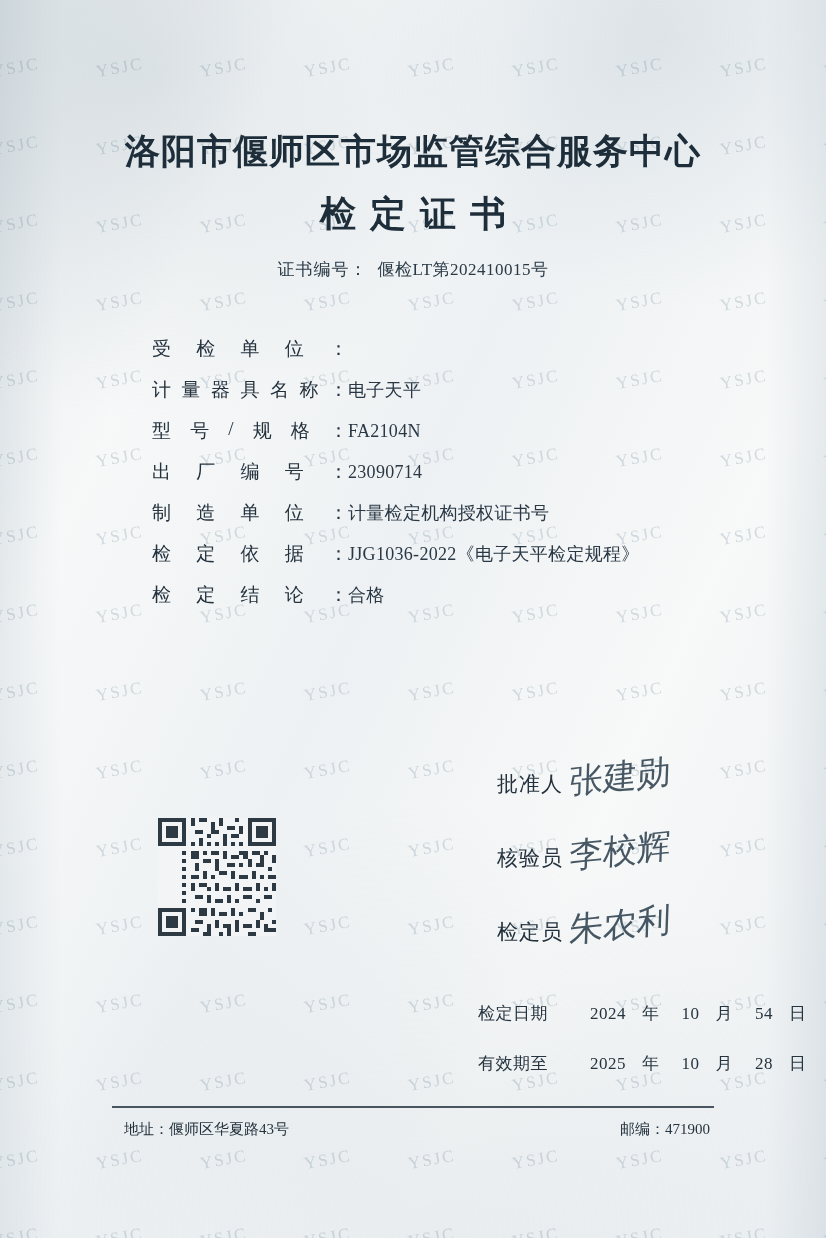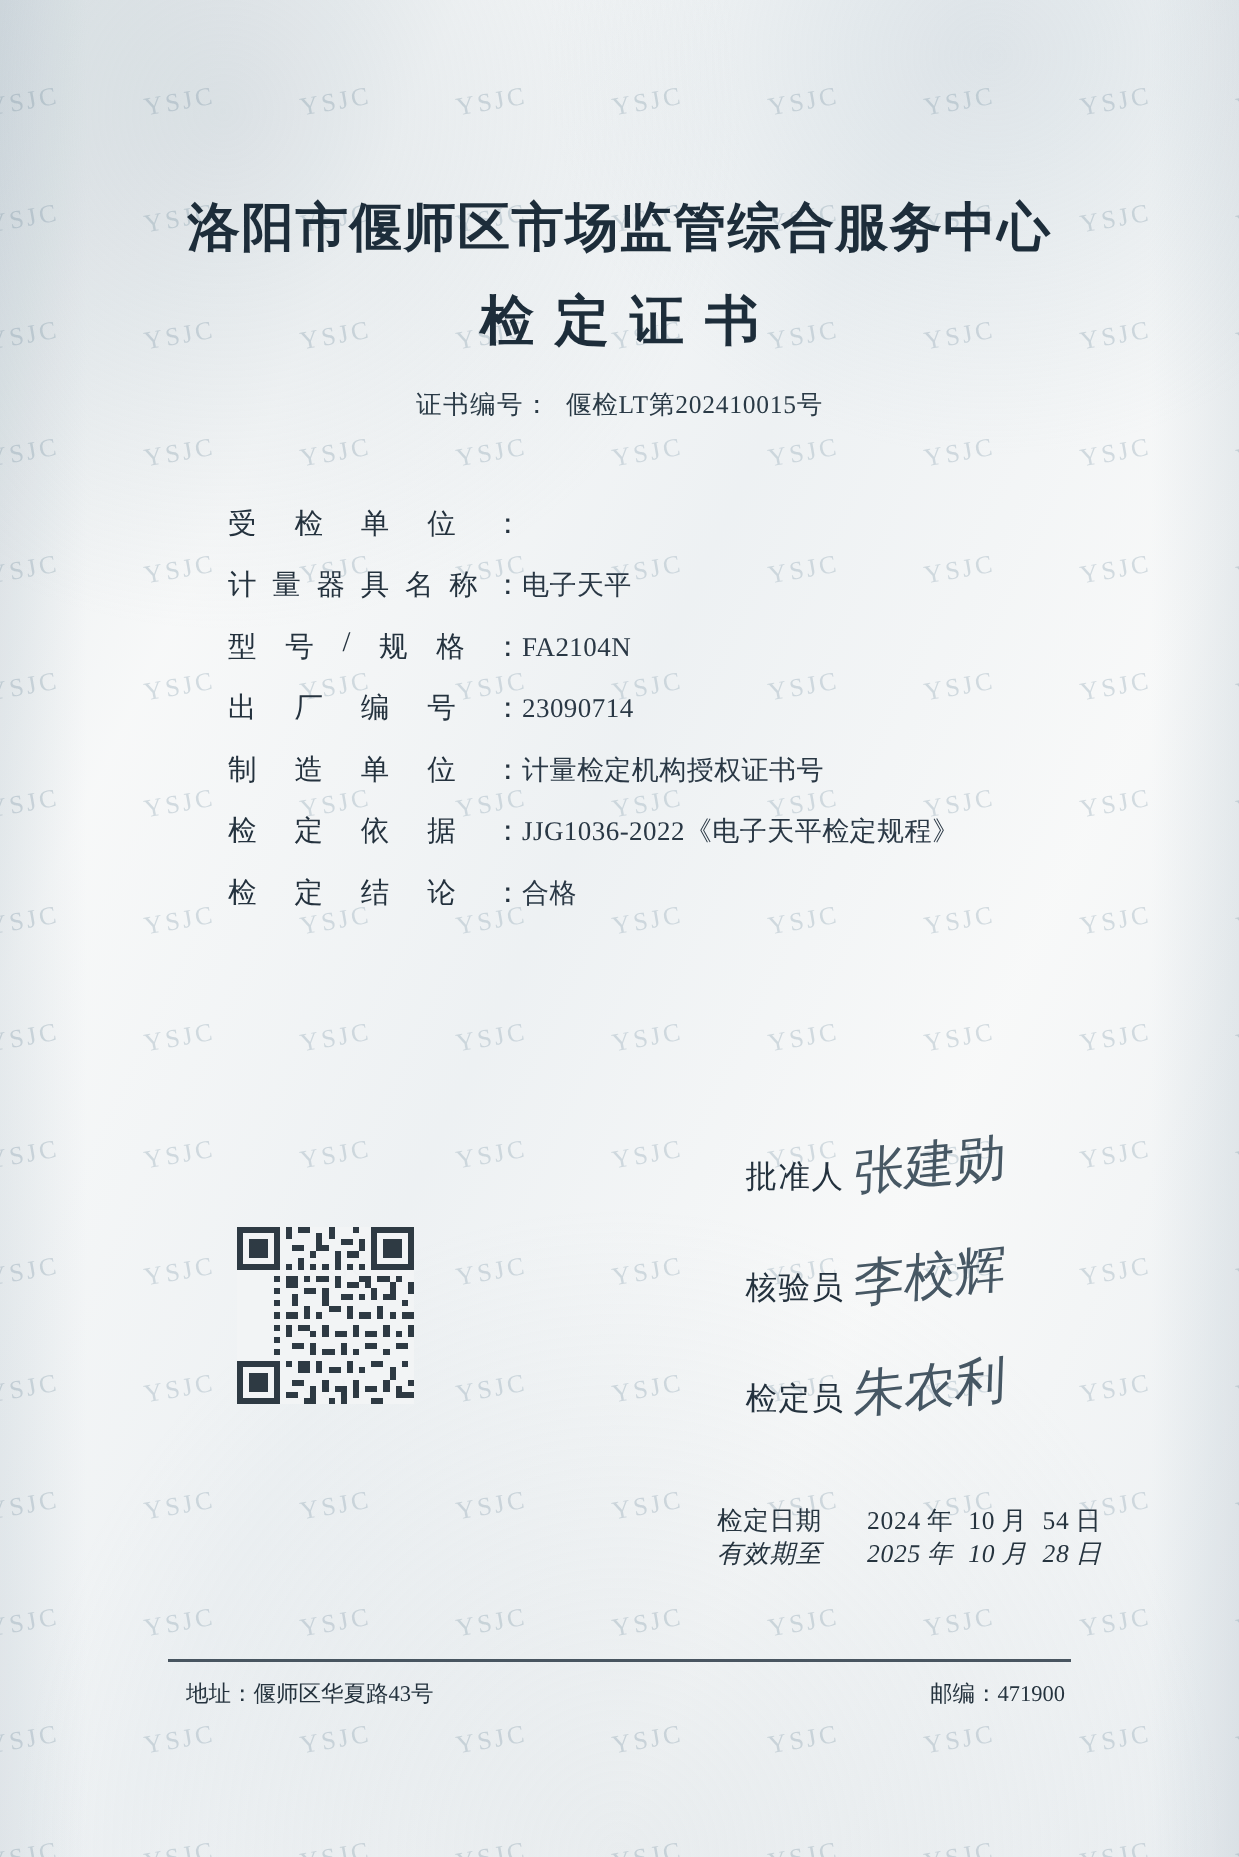--- a/index.html
+++ b/index.html
@@ -167,24 +167,24 @@
 
   .date-row {
     position: absolute;
     left: 478px;
     font-size: 17px;
     color: #26343f;
     letter-spacing: 0.5px;
     white-space: nowrap;
   }
   .date-row .lbl { margin-right: 28px; }
-  .date-row .num { margin: 0 2px; }
+  .date-row .num { margin: 0 14px; }
   .date-row .unit { margin: 0 8px 0 2px; }
   #date-issued { top: 1002px; }
-  #date-valid  { top: 1024px; font-style: italic; }
+  #date-valid  { top: 1052px; }
 
   .footer-rule {
     position: absolute;
     left: 112px;
     right: 112px;
     top: 1106px;
     height: 2px;
     background: #2c3a46;
     opacity: 0.85;
   }

